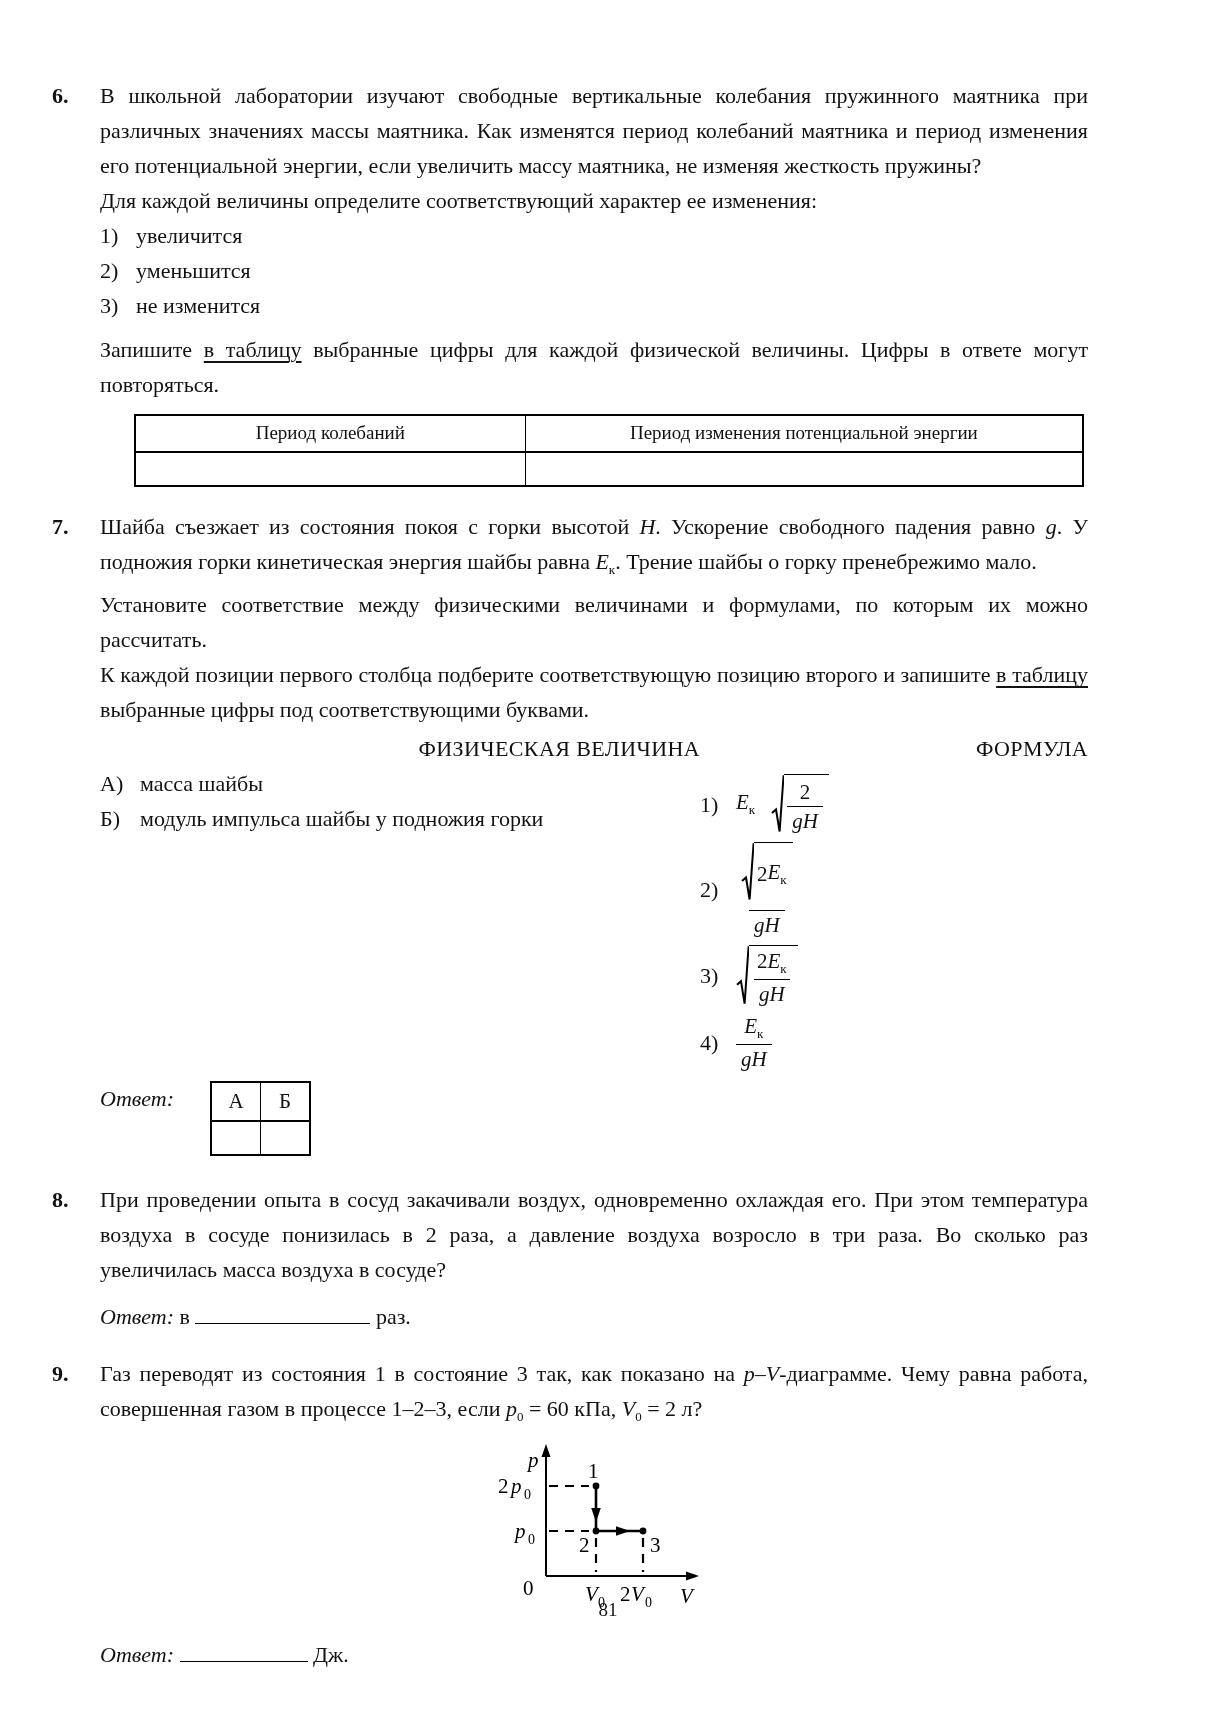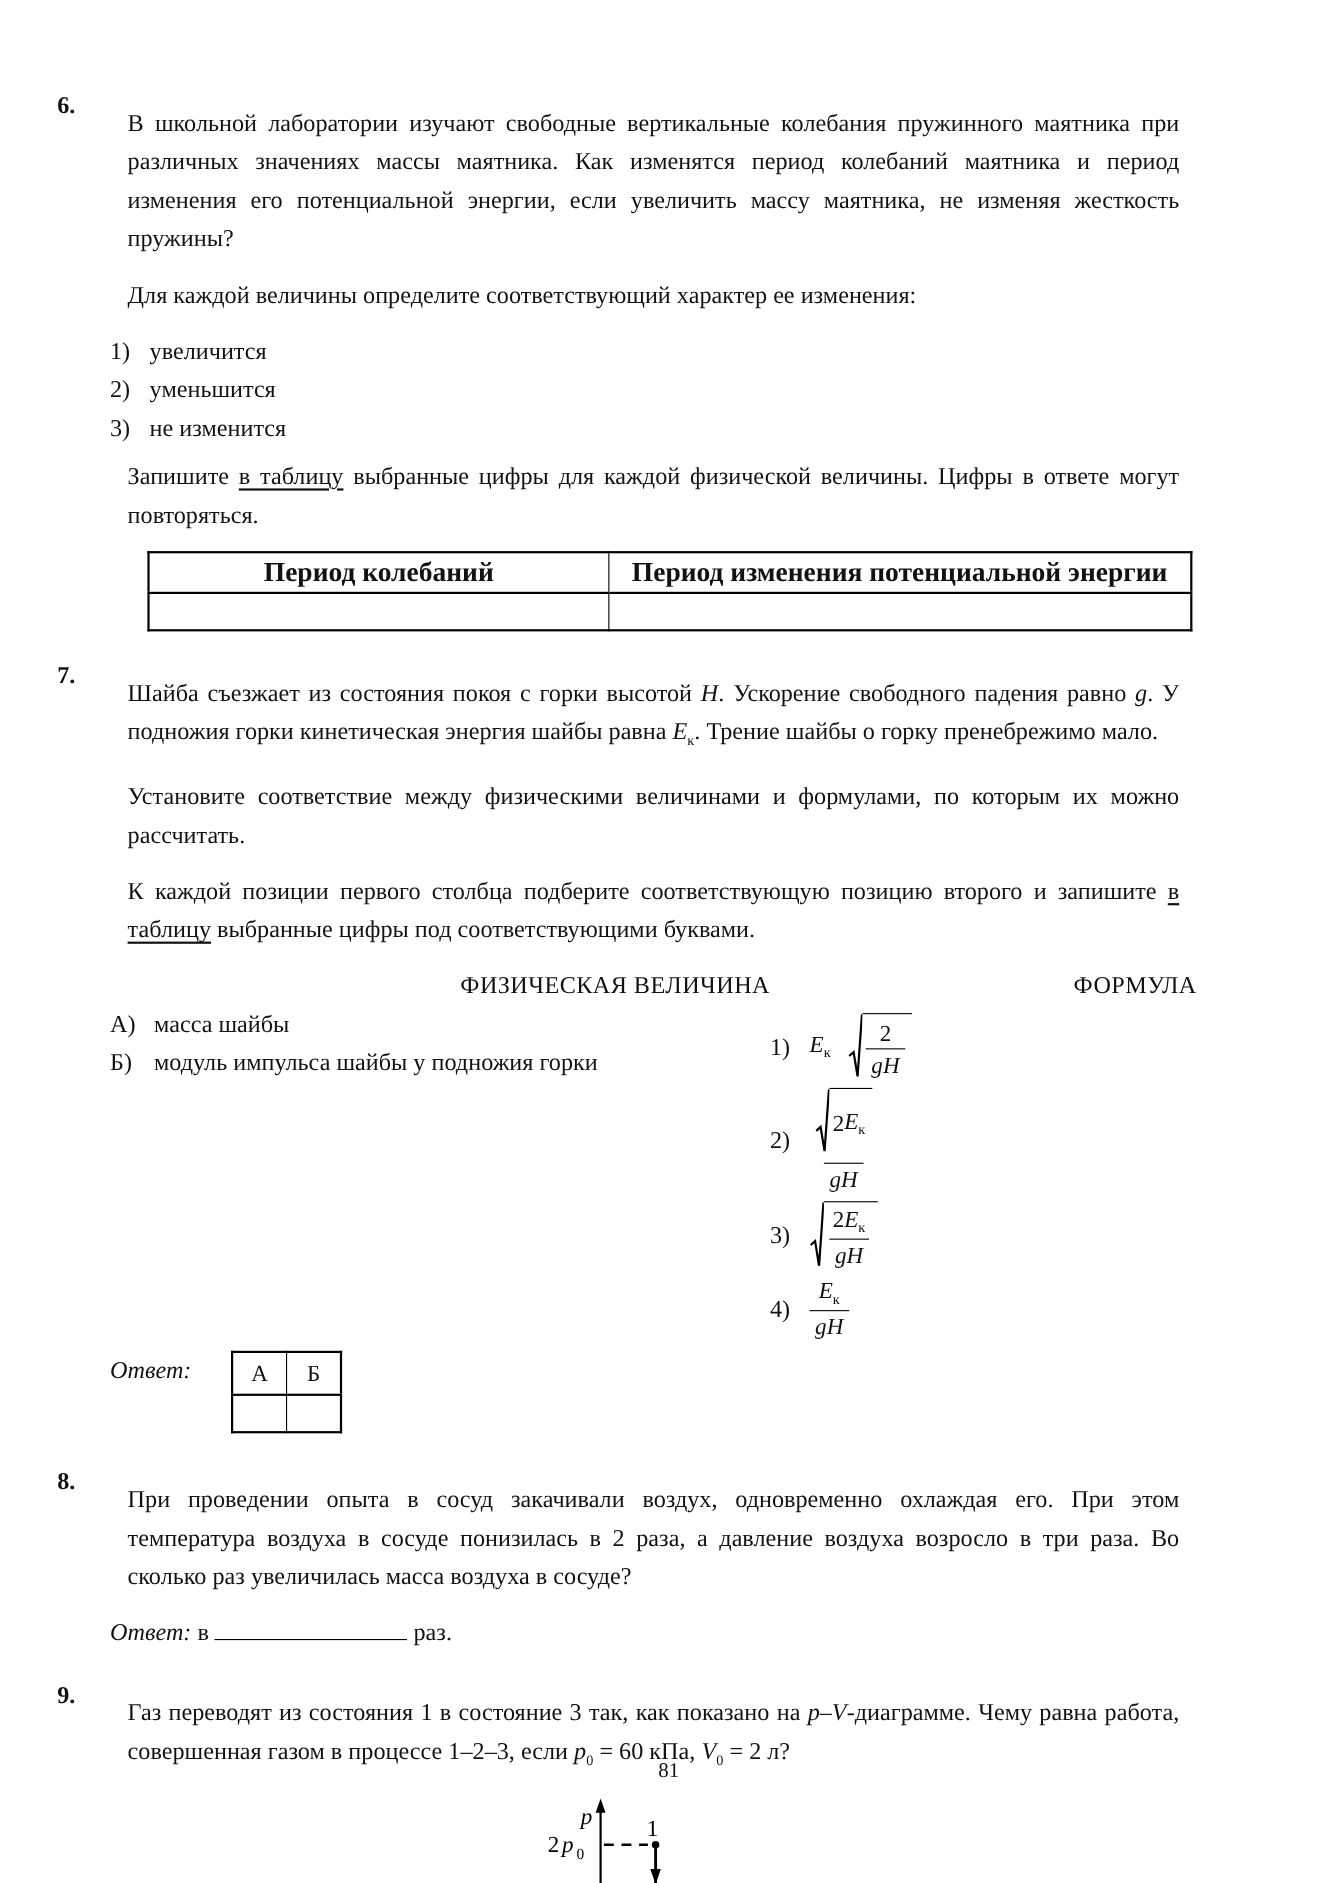--- a/index.html
+++ b/index.html
@@ -9,21 +9,21 @@
     margin:0 auto;
     background:#ffffff;
     color:#121212;
     font-family:"Liberation Serif", serif;
     font-size:22px;
     line-height:35px;
     box-sizing:border-box;
     padding:78px 128px 0 52px;
     overflow:hidden;
   }
-  p { margin:16px; }
+  p { margin:0; }
   .question { display:flex; }
   .q6 { margin-top:0; }
   .q7 { margin-top:22px; }
   .q8 { margin-top:26px; }
   .q9 { margin-top:22px; }
   .qnum { width:48px; flex:none; font-weight:bold; }
   .qbody { flex:1; min-width:0; }
   .just { text-align:justify; }
   .ul { text-decoration:underline; text-underline-offset:4px; }
   .options { margin-top:0; }
@@ -34,22 +34,22 @@
   
   .q6-table {
     border-collapse:collapse;
     margin:12px 0 0 34px;
     width:950px;
     table-layout:fixed;
   }
   .q6-table th, .q6-table td { border:1.6px solid #000; }
   .q6-table { border:2.4px solid #000; }
   .q6-table th {
-    font-weight:bold; text-align:center; font-size:25px;
-    height:35px; padding:0 14px; border-bottom:2.6px solid #000; line-height:1.2;
+    font-weight:normal; text-align:center; font-size:19px;
+    height:35px; padding:0 0; border-bottom:2.6px solid #000; line-height:1.2;
   }
   .q6-table td { height:30px; }
   .q6-col1 { width:41%; }
 
   
   .pv-area { display:flex; margin-top:4px; }
   .pv-left { width:600px; flex:none; }
   .pv-right { flex:1; }
   .col-title { letter-spacing:0.4px;text-align:right; }
   .pv-item { display:flex; }

